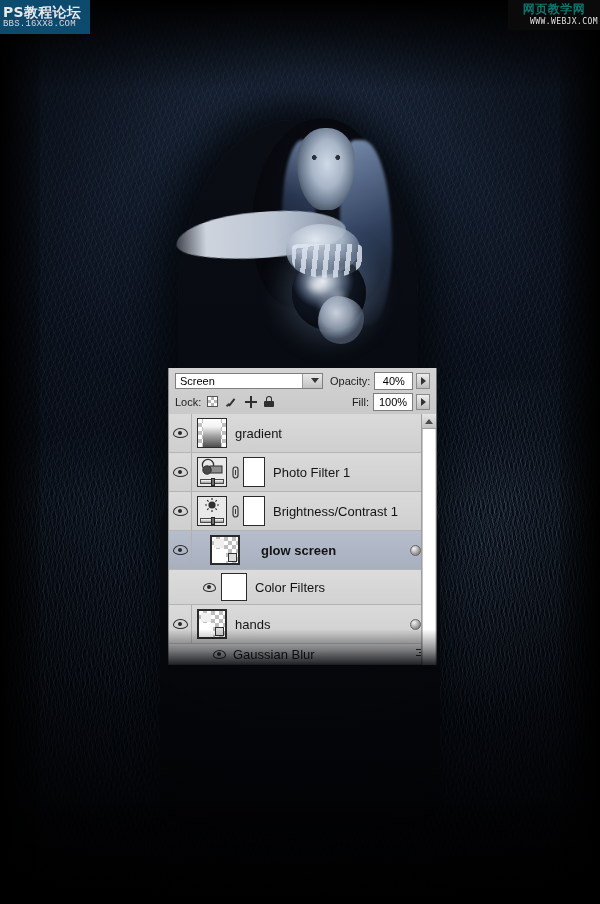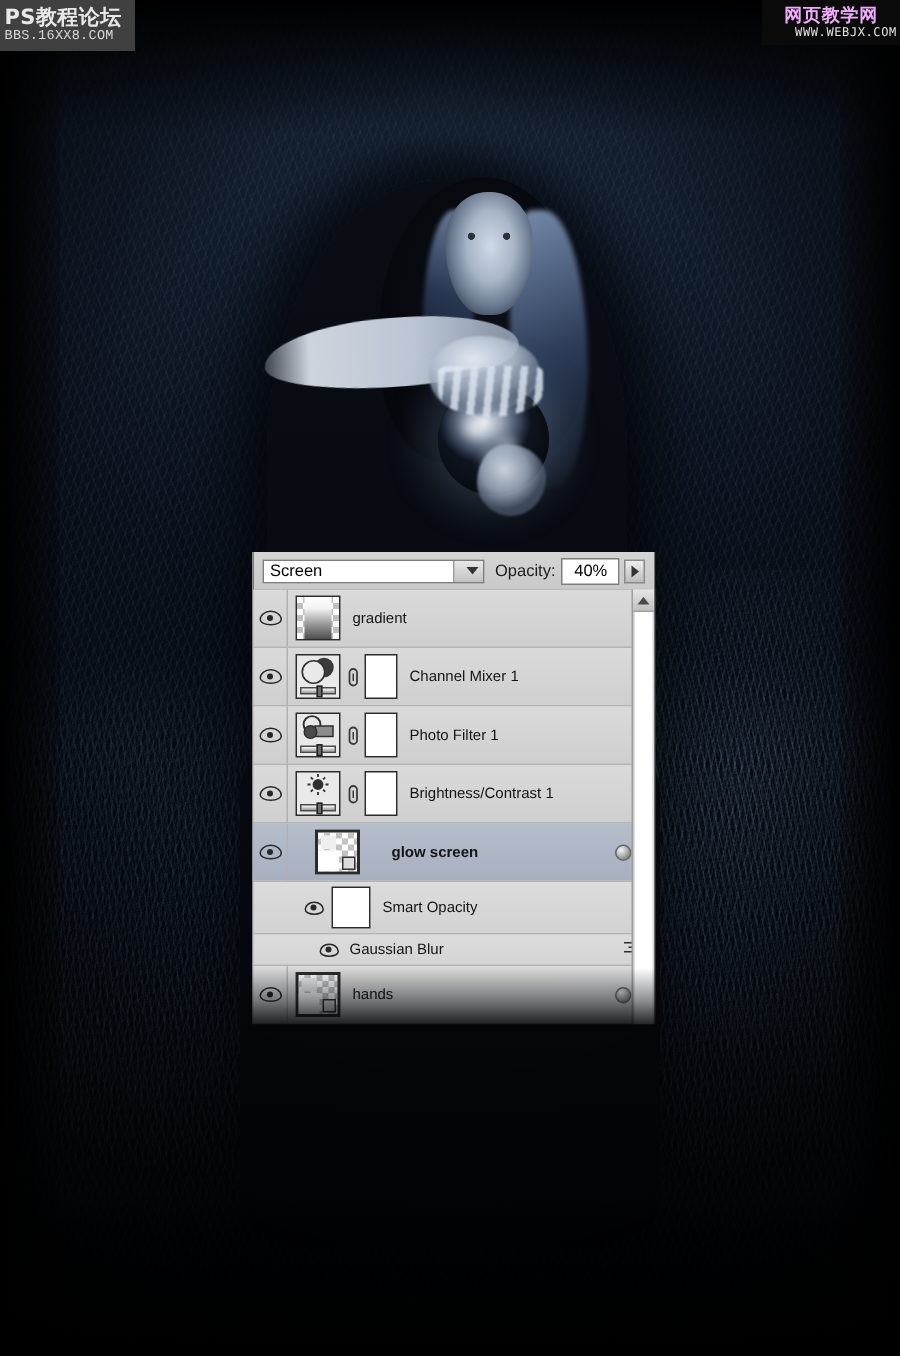--- a/index.html
+++ b/index.html
@@ -90,30 +90,30 @@
     background:
       radial-gradient(30% 26% at 30% 36%, rgba(255,255,255,.6) 0%, transparent 70%),
       radial-gradient(26% 22% at 66% 56%, rgba(235,242,250,.45) 0%, transparent 72%),
       radial-gradient(24% 30% at 46% 74%, rgba(210,222,238,.35) 0%, transparent 75%);
     filter:blur(2px);}
   .hand-bot{position:absolute;left:318px;top:296px;width:46px;height:48px;
     background:radial-gradient(55% 55% at 40% 35%, rgba(222,230,240,.9) 0%, rgba(160,174,194,.85) 60%, rgba(90,104,126,.6) 100%);
     border-radius:42% 58% 50% 50% / 54% 46% 54% 46%;filter:blur(.7px);}
 
   
-  .wm-l{position:absolute;left:0;top:0;width:90px;height:34px;background:#404040;
+  .wm-l{position:absolute;left:0;top:0;width:90px;height:34px;background:#0c4a6e;
     display:flex;flex-direction:column;justify-content:center;padding-left:3px;box-sizing:border-box;}
   .wm-l .l1{color:#e8e8e8;font-size:14px;font-weight:bold;line-height:14px;letter-spacing:.3px;
     font-family:"DejaVu Sans",sans-serif;}
   .wm-l .l2{color:#d8d8d8;font-size:9px;line-height:11px;letter-spacing:.2px;
     font-family:Liberation Mono, monospace;}
   .wm-r{position:absolute;right:0;top:0;width:92px;height:30px;background:#0a0a0a;
     display:flex;flex-direction:column;align-items:center;justify-content:center;}
-  .wm-r .r1{color:#f0abfc;font-size:12px;font-weight:bold;line-height:13px;letter-spacing:.5px;
-    font-family:Liberation Sans, sans-serif;}
+  .wm-r .r1{color:#0f766e;font-size:12px;font-weight:bold;line-height:13px;letter-spacing:.5px;
+    font-family:Liberation Mono, monospace;}
   .wm-r .r2{color:#e2e2e2;font-size:8px;line-height:9px;letter-spacing:.4px;
     font-family:"DejaVu Sans Mono",monospace;padding-left:20px;}
 
   
   #panel{position:absolute;left:168px;top:368px;width:269px;
     font-family:"Liberation Sans",sans-serif;font-size:11px;color:#000;
     box-shadow:0 2px 10px rgba(0,0,0,.75);}
   .pfade{
     -webkit-mask-image:linear-gradient(180deg,#000 0%,#000 88%,rgba(0,0,0,.55) 95%,rgba(0,0,0,.12) 100%);
     mask-image:linear-gradient(180deg,#000 0%,#000 88%,rgba(0,0,0,.55) 95%,rgba(0,0,0,.12) 100%);
@@ -182,21 +182,21 @@
     background-size:8px 8px;background-position:0 0,4px 4px;background-color:#fff;}
   .grad-th{position:absolute;left:5px;top:0;width:18px;height:28px;
     background:linear-gradient(180deg,#fff 0%,#f2f2f2 28%,#9f9f9f 62%,#4d4d4d 100%);}
   .adj-th{background:#e9e9e9;display:flex;flex-direction:column;align-items:center;justify-content:flex-start;}
   .adj-slider{position:absolute;left:2px;bottom:2px;width:24px;height:5px;
     background:linear-gradient(180deg,#fff 0%,#9a9a9a 100%);border:1px solid #4a4a4a;box-sizing:border-box;}
   .adj-slider::after{content:"";position:absolute;left:10px;top:-2px;width:4px;height:8px;
     background:#6a6a6a;border:1px solid #222;box-sizing:border-box;}
   .link{width:10px;min-width:10px;margin:0 3px;display:flex;align-items:center;justify-content:center;cursor:pointer;}
   .mask{width:22px;height:30px;border:1px solid #2b2b2b;background:#fff;box-sizing:border-box;flex:0 0 auto;cursor:pointer;}
-  .lname{margin-left:8px;font-size:10px;color:#141414;white-space:nowrap;text-align:right;}
+  .lname{margin-left:8px;font-size:13px;color:#141414;white-space:nowrap;text-align:right;}
   .lname.bold{font-weight:bold;}
   .rightbits{position:absolute;right:0;top:0;height:100%;display:flex;align-items:center;
     gap:4px;padding-right:3px;}
   .fxball{width:11px;height:11px;border-radius:50%;
     background:radial-gradient(circle at 34% 30%,#f4f4f4,#9a9a9a 62%,#5c5c5c 100%);
     border:1px solid #666;box-sizing:border-box;cursor:pointer;}
   .carat{width:0;height:0;border-left:4px solid transparent;border-right:4px solid transparent;cursor:pointer;}
   .carat.up{border-bottom:5px solid #3a3a3a;}
   .carat.down{border-top:5px solid #3a3a3a;}
   .sub-indent{margin-left:34px;}
@@ -288,55 +288,65 @@
           <span class="arrow">
               <i></i>
             </span>
         </div>
         <div class="olabel">Opacity:</div>
         <div class="numbox">40%</div>
         <div class="spin">
             <i></i>
           </div>
       </div>
+      <div class="row">
+        <div class="locklabel">Lock:</div>
+        <div class="lockicons">
+          <span style="display:inline-block;width:11px;height:11px;border:1px solid #555;box-sizing:border-box;
+            background-image:linear-gradient(45deg,#b8b8b8 25%,transparent 25%,transparent 75%,#b8b8b8 75%),
+            linear-gradient(45deg,#b8b8b8 25%,transparent 25%,transparent 75%,#b8b8b8 75%);
+            background-size:6px 6px;background-position:0 0,3px 3px;background-color:#fff;"></span>
+          <span style="display:inline-block;width:13px;height:11px;position:relative;">
+            <span style="position:absolute;left:1px;top:8px;width:4px;height:2px;background:#3a3a3a;
+              transform:rotate(-42deg);"></span>
+            <span style="position:absolute;left:3px;top:1px;width:2px;height:9px;background:#2f2f2f;
+              transform:rotate(38deg);transform-origin:bottom;"></span>
+          </span>
+          <span style="display:inline-block;width:12px;height:12px;position:relative;">
+            <span style="position:absolute;left:5px;top:0;width:2px;height:12px;background:#2f2f2f;"></span>
+            <span style="position:absolute;left:0;top:5px;width:12px;height:2px;background:#2f2f2f;"></span>
+          </span>
+          <span style="display:inline-block;width:10px;height:11px;position:relative;">
+            <span style="position:absolute;left:0;bottom:0;width:10px;height:6px;background:#2f2f2f;border-radius:1px;"></span>
+            <span style="position:absolute;left:2px;top:0;width:6px;height:6px;border:1.6px solid #2f2f2f;
+              border-bottom:none;border-radius:3px 3px 0 0;box-sizing:border-box;"></span>
+          </span>
+        </div>
+        <div class="spacer"></div>
+        <div class="olabel">Fill:</div>
+        <div class="numbox">100%</div>
+        <div class="spin">
+            <i></i>
+          </div>
+      </div>
     </div>
 
     <div class="listwrap">
 
       <div class="lyr">
         <div class="eye">
             <span class="eyeglyph"></span>
           </div>
         <div class="thumb checker">
           <div class="grad-th"></div>
         </div>
         <div class="lname">gradient</div>
       </div>
 
 
-      <div class="lyr">
-        <div class="eye">
-            <span class="eyeglyph"></span>
-          </div>
-        <div class="thumb adj-th">
-          <svg width="28" height="21" viewBox="0 0 28 21">
-            <circle cx="18" cy="8" r="6.5" fill="#3a3a3a"></circle>
-            <circle cx="11" cy="11" r="7.5" fill="#e9e9e9" stroke="#333" stroke-width="1.1"></circle>
-          </svg>
-          <div class="adj-slider"></div>
-        </div>
-        <div class="link">
-          <svg width="9" height="13" viewBox="0 0 9 13">
-              <rect x="2" y="1" width="5" height="11" rx="2.4" fill="none" stroke="#3a3a3a" stroke-width="1.2"></rect>
-              <line x1="4.5" y1="4" x2="4.5" y2="9" stroke="#3a3a3a" stroke-width="1"></line>
-            </svg>
-        </div>
-        <div class="mask"></div>
-        <div class="lname">Channel Mixer 1</div>
-      </div>
 
       <div class="lyr">
         <div class="eye">
             <span class="eyeglyph"></span>
           </div>
         <div class="thumb adj-th">
           <svg width="28" height="21" viewBox="0 0 28 21">
             <circle cx="10" cy="7" r="5.6" fill="none" stroke="#2f2f2f" stroke-width="1.3"></circle>
             <rect x="12" y="8" width="12" height="7" fill="#8d8d8d" stroke="#2f2f2f" stroke-width="1"></rect>
             <circle cx="9" cy="12" r="4.2" fill="#4a4a4a" stroke="#2f2f2f" stroke-width="1"></circle>
@@ -397,53 +407,53 @@
         <div class="rightbits">
           <span class="fxball"></span>
           <span class="carat up"></span>
         </div>
       </div>
 
       <div class="lyr sub">
         <div class="sub-indent" style="display:flex;align-items:center;">
           <span class="smalleye"></span>
           <span class="whitemask"></span>
-          <span class="lname">Smart Opacity</span>
-        </div>
-      </div>
-
-      <div class="lyr subrow">
-        <div class="sub-indent2" style="display:flex;align-items:center;">
-          <span class="smalleye"></span>
-          <span class="lname" style="margin-left:2px;">Gaussian Blur</span>
-        </div>
-        <span class="fxicon">
-            <i></i>
-            <i></i>
-            <i></i>
-          </span>
+          <span class="lname">Color Filters</span>
+        </div>
       </div>
 
       <div class="lyr">
         <div class="eye">
             <span class="eyeglyph"></span>
           </div>
         <div class="thumb checker" style="border-width:2px;">
           <span style="position:absolute;left:0;bottom:0;width:14px;height:14px;background:#fff;"></span>
           <span style="position:absolute;left:2px;top:2px;width:10px;height:9px;background:#efefef;"></span>
           <span style="position:absolute;right:1px;bottom:1px;width:9px;height:9px;border:1px solid #333;
             background:#dcdcdc;box-sizing:border-box;"></span>
         </div>
         <div class="lname">hands</div>
         <div class="rightbits">
           <span class="fxball"></span>
           <span class="carat down"></span>
         </div>
       </div>
 
+      <div class="lyr subrow">
+        <div class="sub-indent2" style="display:flex;align-items:center;">
+          <span class="smalleye"></span>
+          <span class="lname" style="margin-left:2px;">Gaussian Blur</span>
+        </div>
+        <span class="fxicon">
+            <i></i>
+            <i></i>
+            <i></i>
+          </span>
+      </div>
+
       <div class="sbar">
         <div class="track"></div>
         <div class="sbtn">
             <i></i>
           </div>
       </div>
 
     </div>
   </div>
 

